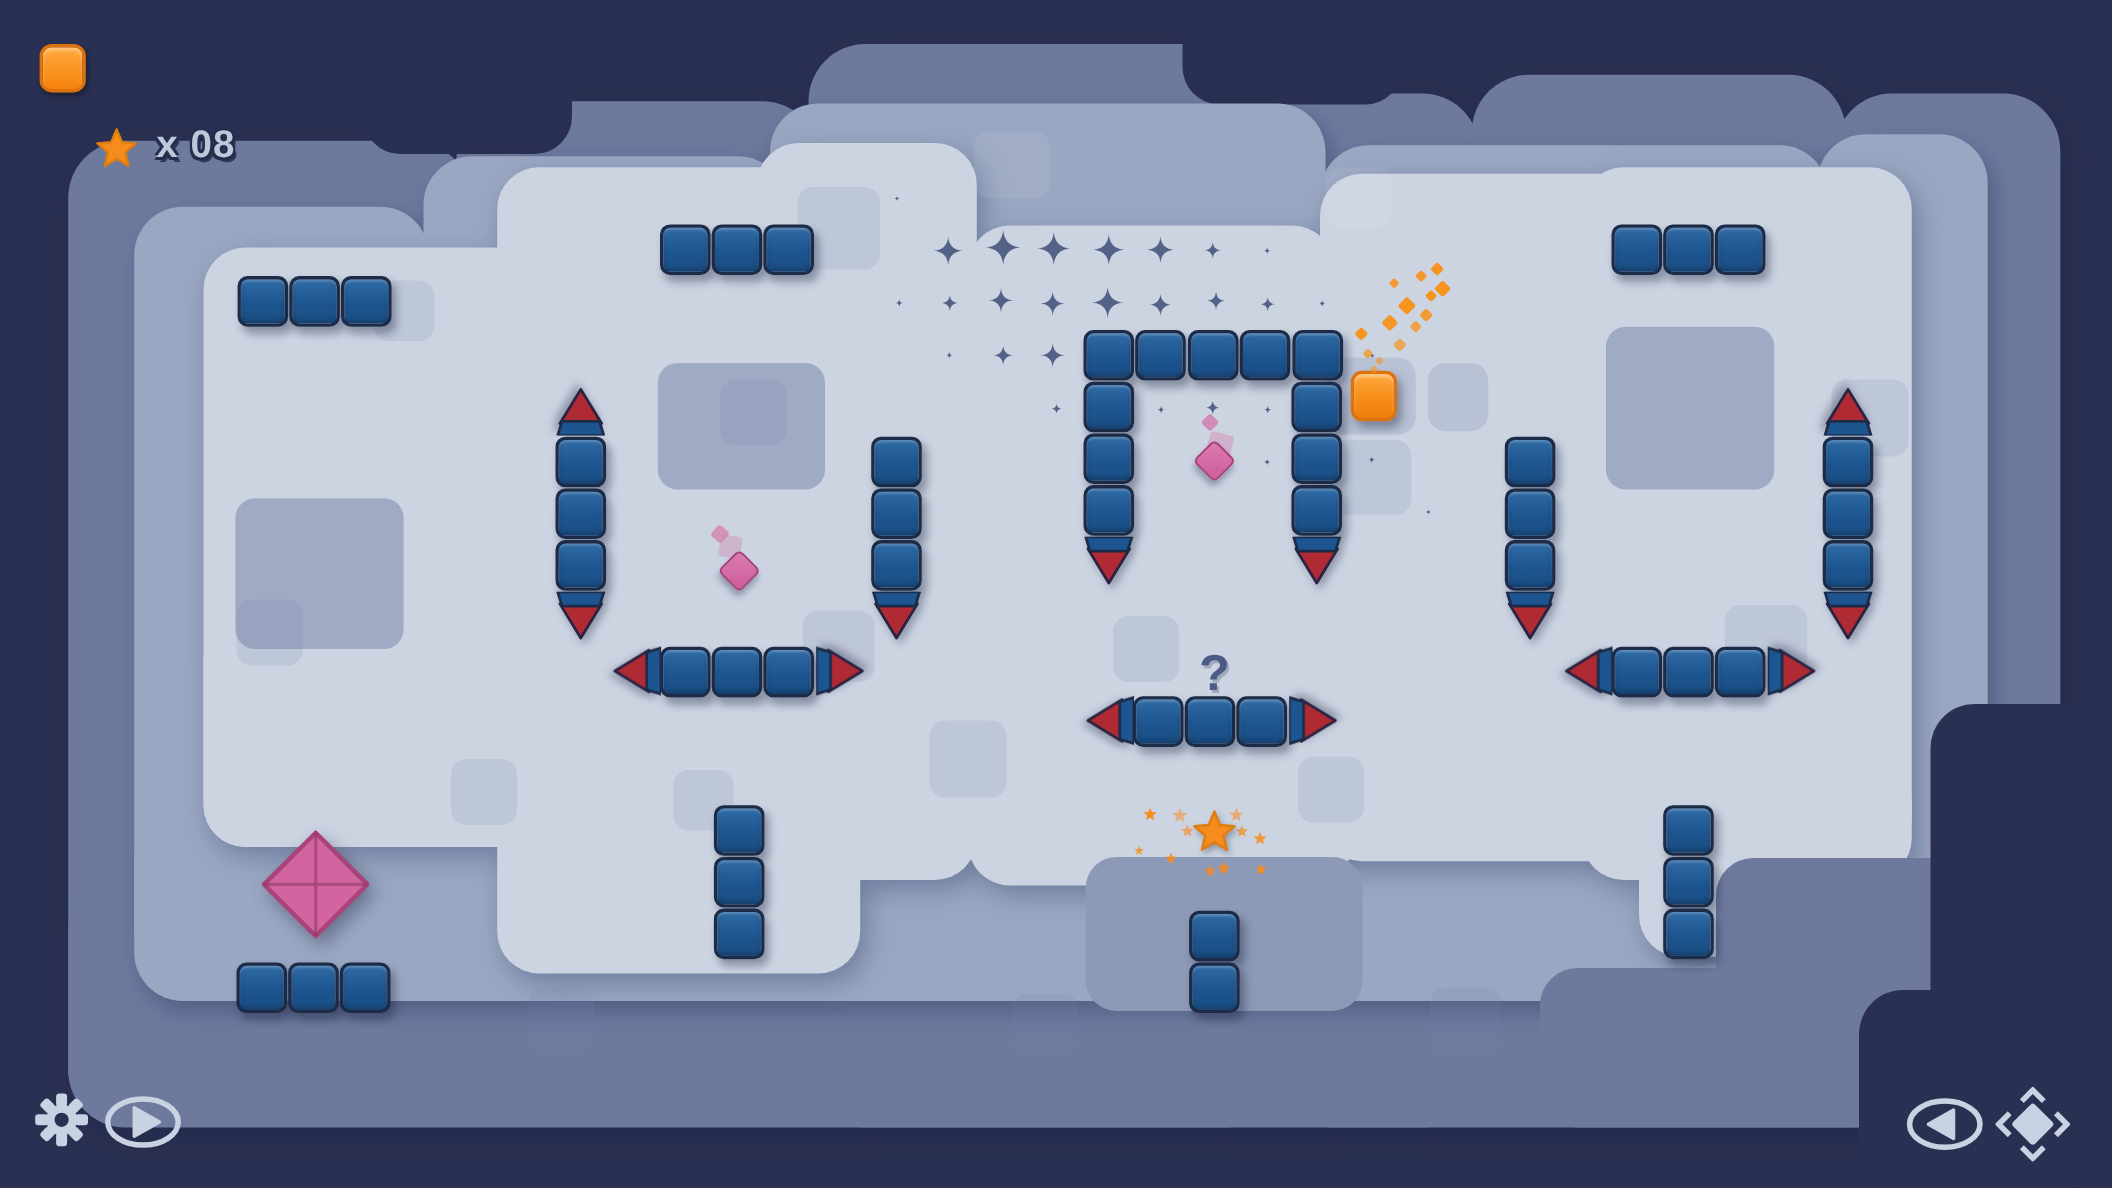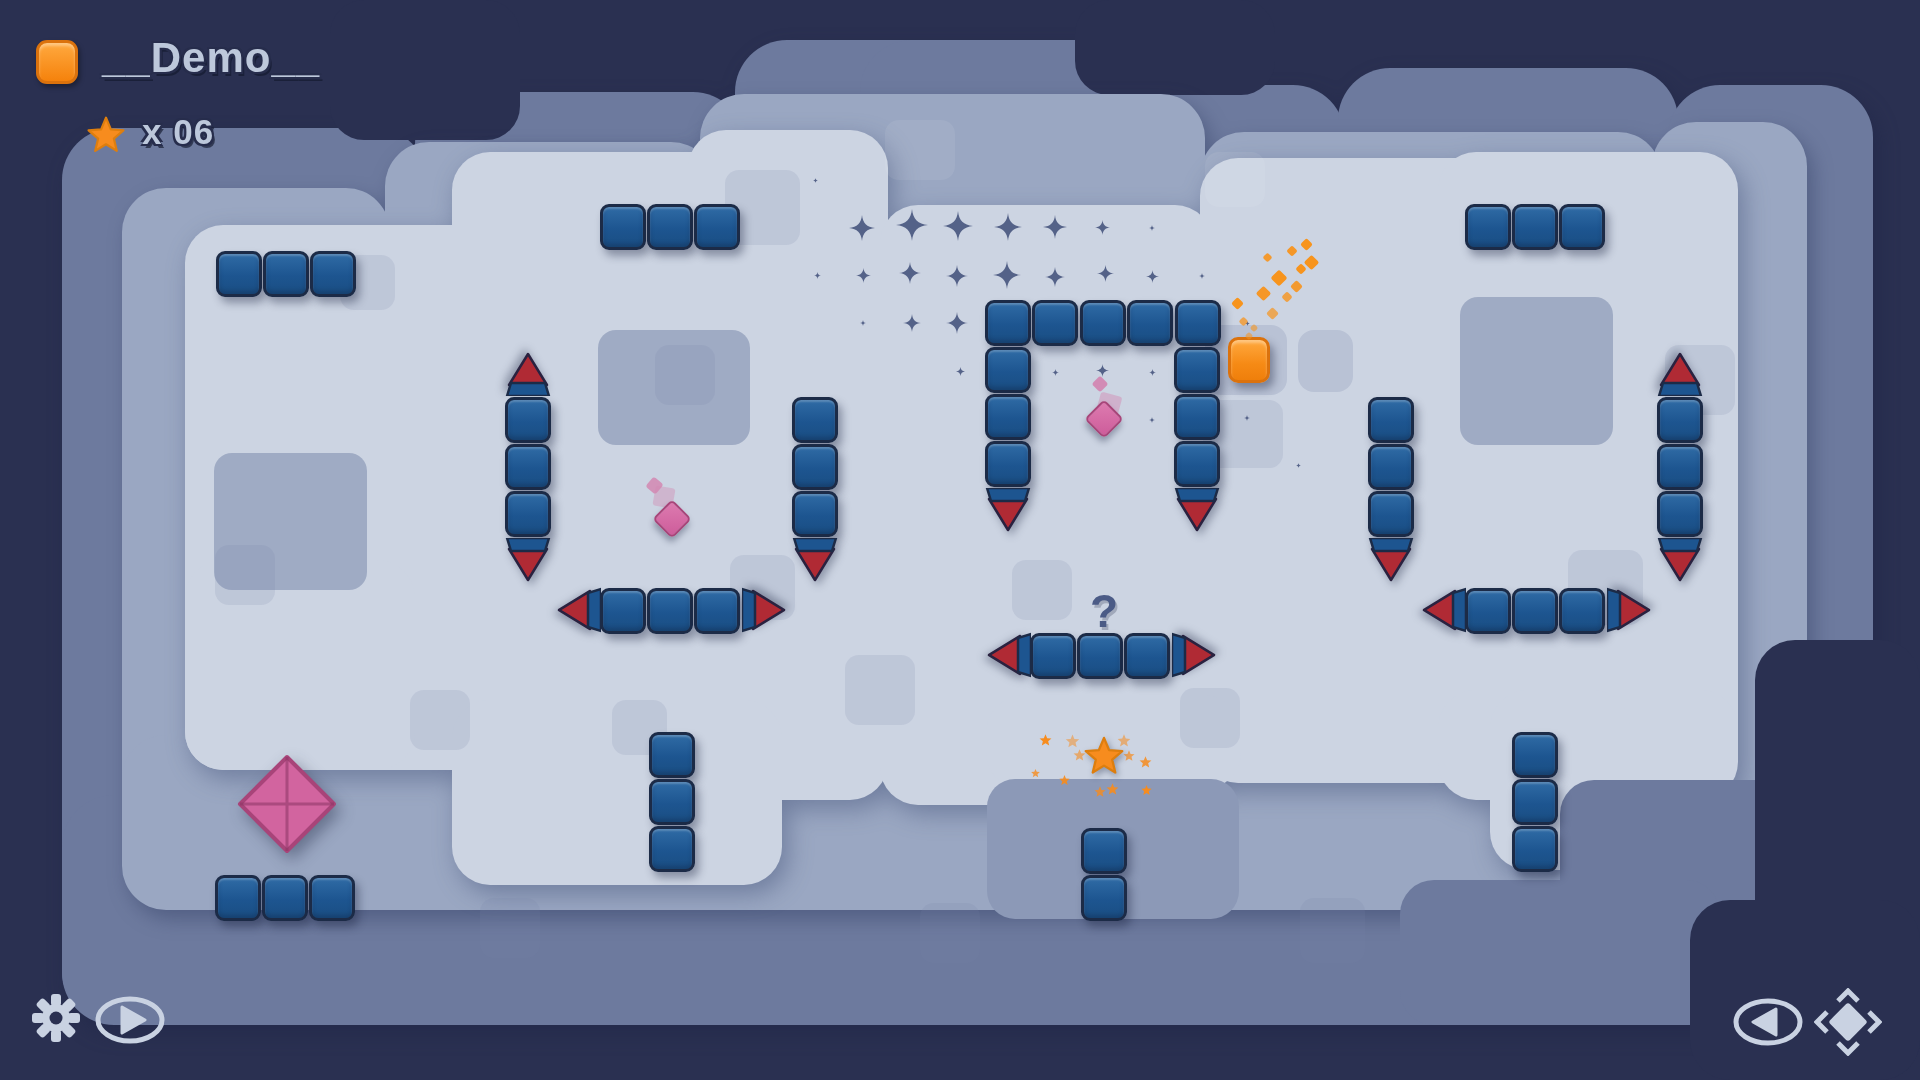--- a/index.html
+++ b/index.html
@@ -414,27 +414,26 @@
       <div style="left:1081px;top:734px;filter:drop-shadow(2px 3px 3px rgba(24,32,60,.35))">
         <svg width="46" height="46" viewBox="-1.2 -1.2 2.4 2.4">
     <polygon points="0,-1 0.2645,-0.3641 0.9511,-0.309 0.428,0.1391 0.5878,0.809 0,0.45 -0.5878,0.809 -0.428,0.1391 -0.9511,-0.309 -0.2645,-0.3641" fill="#f78c1e" stroke="#dd7e0e" stroke-width="0.12" stroke-linejoin="round"></polygon>
         </svg>
       </div>
     </div>
 
   <div class="qmark" style="left:1074px;top:584px;width:60px;text-align:center;">?</div>
 
   <div class="chip" style="left:36px;top:40px;"></div>
-  <div class="hud-text" style="left:102px;top:34px;font-size:42px;">__Demo__</div>
   <div id="hud-star" style="left:84px;top:114px;width:44px;height:44px;">
       <svg width="44" height="44" viewBox="-1.2 -1.2 2.4 2.4">
     <polygon points="0,-1 0.2645,-0.3641 0.9511,-0.309 0.428,0.1391 0.5878,0.809 0,0.45 -0.5878,0.809 -0.428,0.1391 -0.9511,-0.309 -0.2645,-0.3641" fill="#f78c1e" stroke="#dd7e0e" stroke-width="0.12" stroke-linejoin="round"></polygon>
       </svg>
     </div>
-  <div class="hud-text" style="left:142px;top:112px;font-size:35px;">x 06</div>
+  <div class="hud-text" style="left:142px;top:112px;font-size:35px;">x 08</div>
 
 
   <div id="btn-settings" class="btn" style="left:30px;top:992px;width:52px;height:52px;">
     <svg width="52" height="52" viewBox="-26 -26 52 52">
       <g fill="#c9d2e2">
         <g id="teeth">
             <rect x="-5" y="-24" width="10" height="12" rx="3" transform="rotate(0)"></rect>
             <rect x="-5" y="-24" width="10" height="12" rx="3" transform="rotate(45)"></rect>
             <rect x="-5" y="-24" width="10" height="12" rx="3" transform="rotate(90)"></rect>
             <rect x="-5" y="-24" width="10" height="12" rx="3" transform="rotate(135)"></rect>

